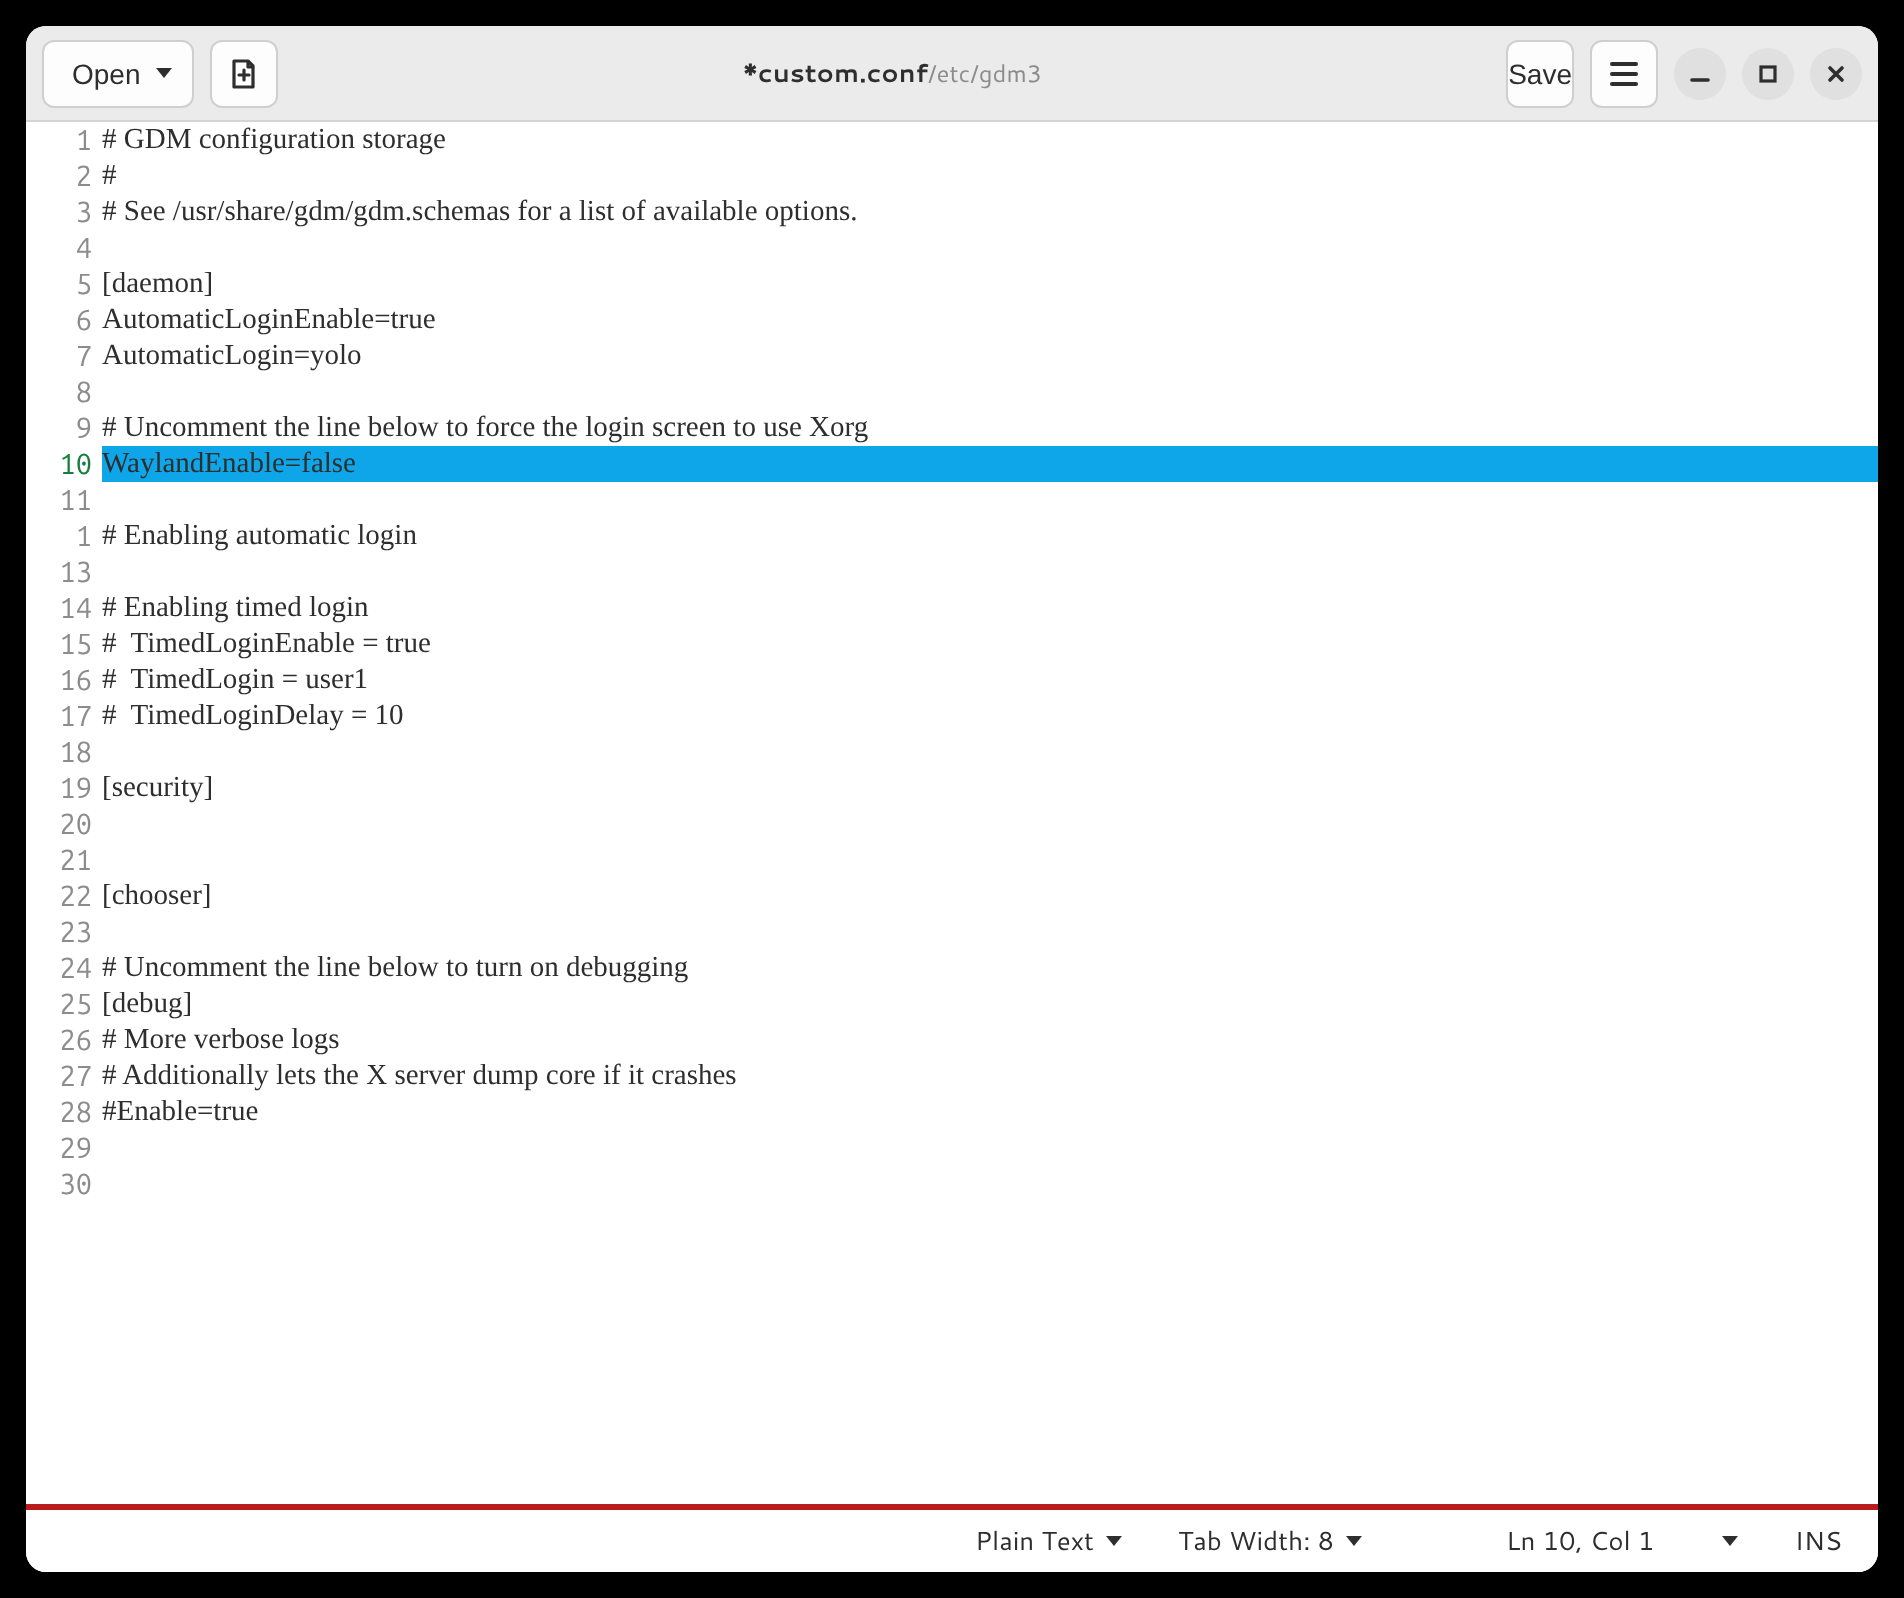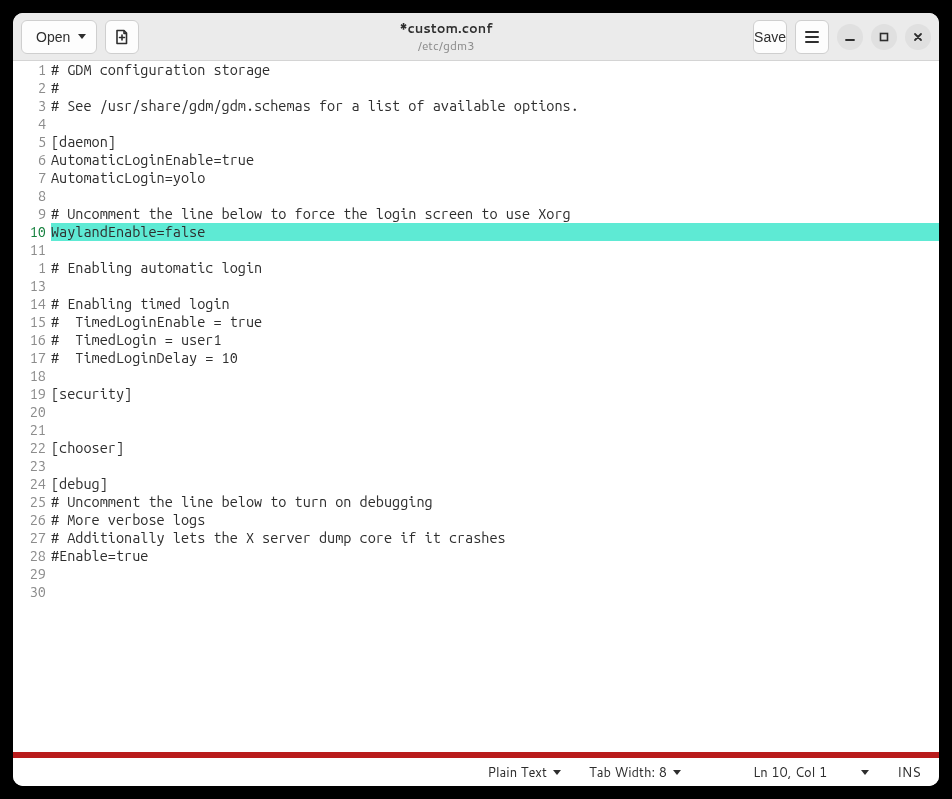--- a/index.html
+++ b/index.html
@@ -37,21 +37,21 @@
     }
     .headerbar-left {
       display: flex;
       gap: 8px;
       align-items: center;
     }
     .headerbar-center {
       flex: 1;
       text-align: center;
       display: flex;
-      flex-direction: column;
+      flex-direction: row;
       justify-content: center;
     }
     .headerbar-right {
       display: flex;
       gap: 8px;
       align-items: center;
     }
     .btn {
       height: 34px;
       background: #fdfdfd;
@@ -133,28 +133,29 @@
       color: #15803d;
       font-weight: normal;
     }
     .code {
       flex: 1;
     }
     .code-line {
       height: 18px;
       color: #2e2e2e;
       white-space: pre;
+      font-family: Liberation Serif, serif;
     }
     .code-line.current {
-      background: #5eead4;
+      background: #0ea5e9;
     }
     .statusbar {
       height: 34px;
       background: #ffffff;
-      border-top: 6px solid #b91c1c;
+      border-top: 3px solid #b91c1c;
       display: flex;
       align-items: center;
       justify-content: flex-end;
       padding: 0 18px;
       gap: 28px;
       font-size: 13px;
       color: #2e2e2e;
     }
     .status-item {
       display: flex;
@@ -281,22 +282,22 @@
           <div class="code-line"># Enabling timed login</div>
           <div class="code-line">#  TimedLoginEnable = true</div>
           <div class="code-line">#  TimedLogin = user1</div>
           <div class="code-line">#  TimedLoginDelay = 10</div>
           <div class="code-line"></div>
           <div class="code-line">[security]</div>
           <div class="code-line"></div>
           <div class="code-line"></div>
           <div class="code-line">[chooser]</div>
           <div class="code-line"></div>
+          <div class="code-line"># Uncomment the line below to turn on debugging</div>
           <div class="code-line">[debug]</div>
-          <div class="code-line"># Uncomment the line below to turn on debugging</div>
           <div class="code-line"># More verbose logs</div>
           <div class="code-line"># Additionally lets the X server dump core if it crashes</div>
           <div class="code-line">#Enable=true</div>
           <div class="code-line"></div>
         </div>
     </div>
   </div>
 
   <div class="statusbar">
     <div class="status-item">

